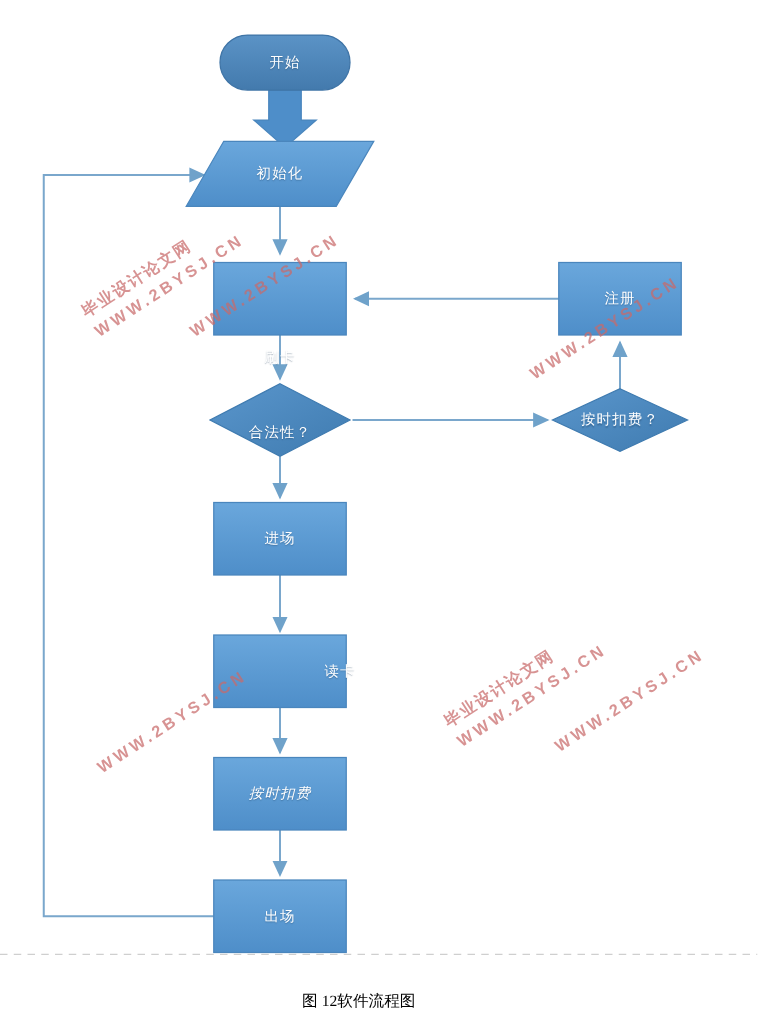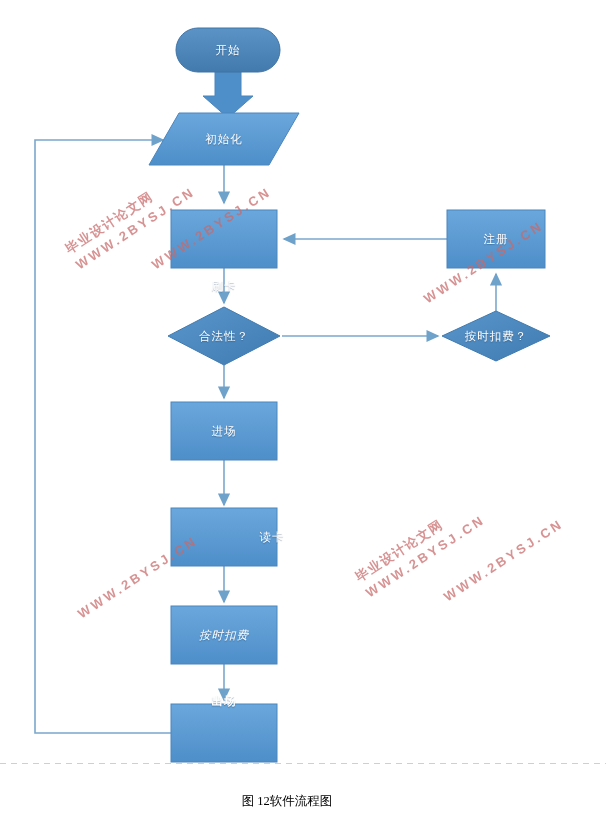--- a/index.html
+++ b/index.html
@@ -126,25 +126,25 @@
     <g>
       <polygon points="496,311 550,336 496,361 442,336" fill="url(#gradDec)" stroke="#3f7bb0" stroke-width="1"></polygon>
     </g>
 
     <line x1="0" y1="763.5" x2="606" y2="763.5" stroke="#cfcfcf" stroke-width="1" stroke-dasharray="6 5"></line>
   </svg>
 
   <div class="nodelabel" style="left:228px;top:50px;">开始</div>
   <div class="nodelabel" style="left:224px;top:139px;">初始化</div>
   <div class="nodelabel" style="left:224px;top:239px;margin-top:47px;">刷卡</div>
-  <div class="nodelabel" style="left:224px;top:336px;">合法性？</div>
+  <div class="nodelabel" style="left:224px;top:346px;">合法性？</div>
   <div class="nodelabel" style="left:224px;top:431px;">进场</div>
   <div class="nodelabel" style="left:224px;top:537px;margin-left:48px;">读卡</div>
   <div class="nodelabel" style="left:224px;top:635px;font-style:italic;">按时扣费</div>
-  <div class="nodelabel" style="left:224px;top:701px;font-weight:bold;">出场</div>
+  <div class="nodelabel" style="left:224px;top:733px;">出场</div>
   <div class="nodelabel" style="left:496px;top:239px;text-align:center;">注册</div>
   <div class="nodelabel" style="left:496px;top:336px;">按时扣费？</div>
 
   <div class="wm" style="left:62px;top:243px;transform:rotate(-33deg);">
     <span class="cn">毕业设计论文网</span>
     <span class="en">WWW.2BYSJ.CN</span>
   </div>
   <div class="wm" style="left:352px;top:571px;transform:rotate(-33deg);">
     <span class="cn">毕业设计论文网</span>
     <span class="en">WWW.2BYSJ.CN</span>

